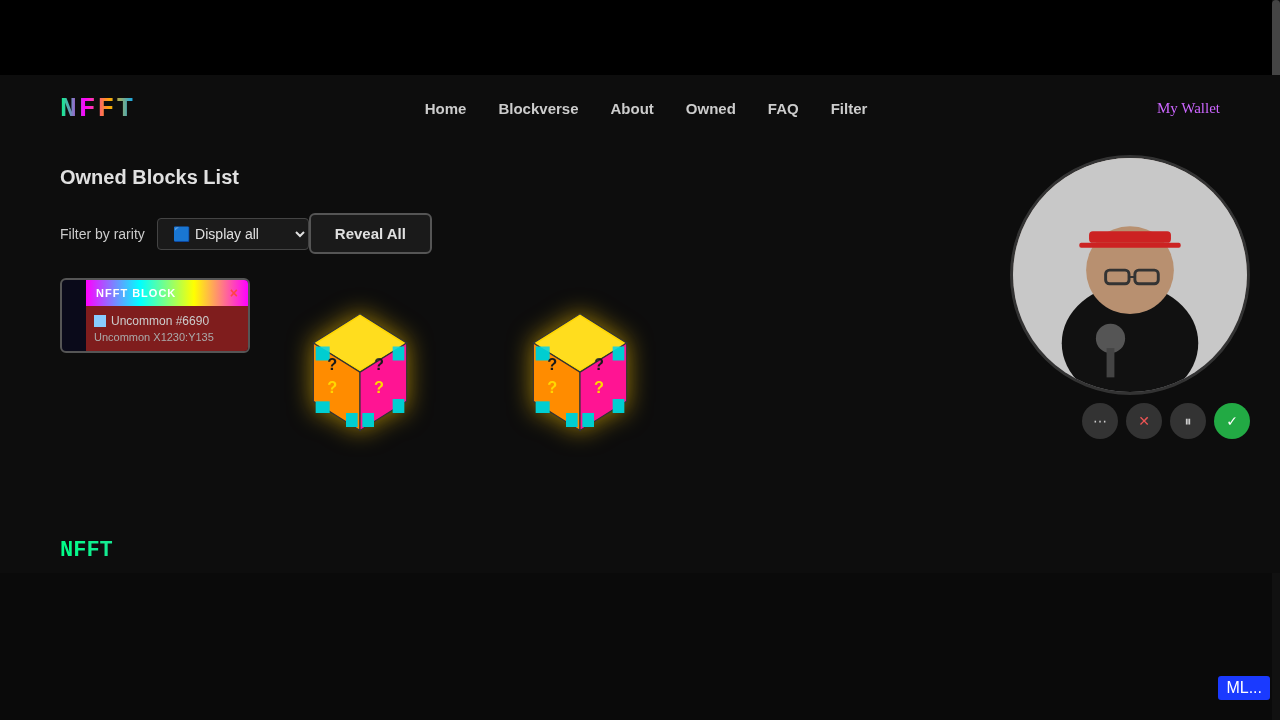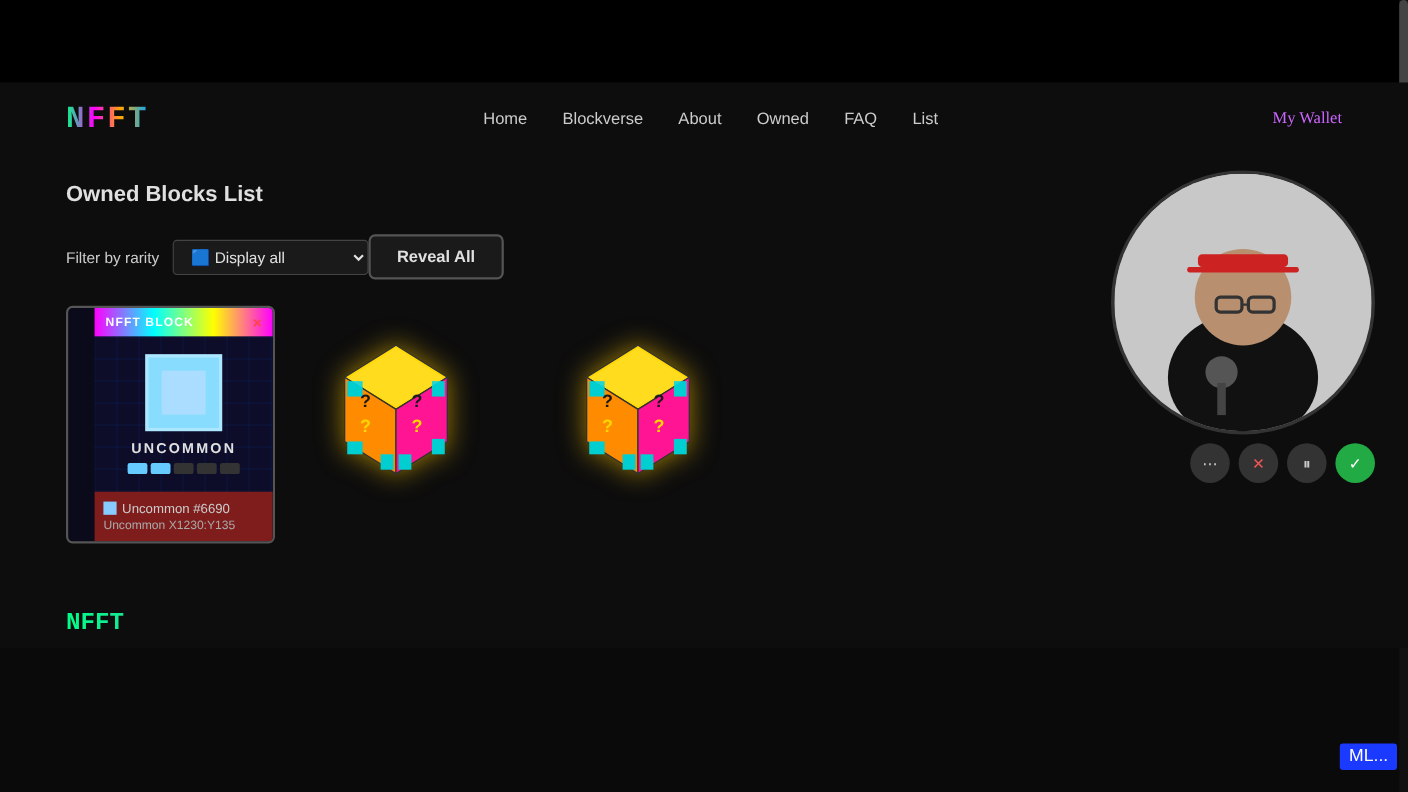--- a/index.html
+++ b/index.html
@@ -50,20 +50,21 @@
     .nav-links {
       display: flex;
       gap: 32px;
       align-items: center;
     }
 
     .nav-links a {
       color: #ccc;
       text-decoration: none;
       font-size: 15px;
+      font-weight: bold;
     }
 
     .nav-wallet {
       color: #cc66ff;
       font-size: 15px;
       cursor: pointer;
       font-family: Liberation Serif, serif;
     }
 
     
@@ -95,21 +96,21 @@
     }
 
     .filter-select {
       background: #1a1a1a;
       border: 1px solid #444;
       color: #e0e0e0;
       padding: 6px 12px;
       font-size: 14px;
       border-radius: 4px;
       cursor: pointer;
-      width: 178px;
+      width: 152px;
     }
 
     .reveal-all-btn {
       background: #1a1a1a;
       border: 2px solid #555;
       color: #e0e0e0;
       padding: 10px 24px;
       font-size: 15px;
       font-weight: 600;
       border-radius: 6px;
@@ -374,21 +375,21 @@
 
   <nav class="navbar">
     <div class="logo">NFFT</div>
 
     <div class="nav-links">
       <a>Home</a>
       <a>Blockverse</a>
       <a>About</a>
       <a>Owned</a>
       <a>FAQ</a>
-      <a>List</a>
+      <a>Filter</a>
     </div>
 
     <div class="nav-wallet">My Wallet</div>
   </nav>
 
   <div class="page-title">Owned Blocks List</div>
 
   <div class="filter-row">
     <div class="filter-left">
       <span class="filter-label">Filter by rarity</span>
@@ -404,34 +405,20 @@
     <button class="reveal-all-btn">Reveal All</button>
   </div>
 
   <div class="blocks-area">
 
     <div class="card-popup">
       <div class="card-header">
         <span class="card-header-title">NFFT BLOCK</span>
         <span class="card-close">×</span>
       </div>
-      <div class="card-body">
-
-        <div class="card-nft-preview">
-          <div class="card-nft-inner"></div>
-        </div>
-        <div class="card-rarity-label">UNCOMMON</div>
-        <div class="card-bar">
-          <div class="bar-dot filled"></div>
-          <div class="bar-dot filled"></div>
-          <div class="bar-dot empty"></div>
-          <div class="bar-dot empty"></div>
-          <div class="bar-dot empty"></div>
-        </div>
-      </div>
       <div class="card-info">
         <div class="card-info-title">
           <span class="rarity-dot"></span>
           <span>Uncommon #6690</span>
         </div>
         <div class="card-info-pos">Uncommon X1230:Y135</div>
       </div>
     </div>
 
     <div class="lucky-box">

